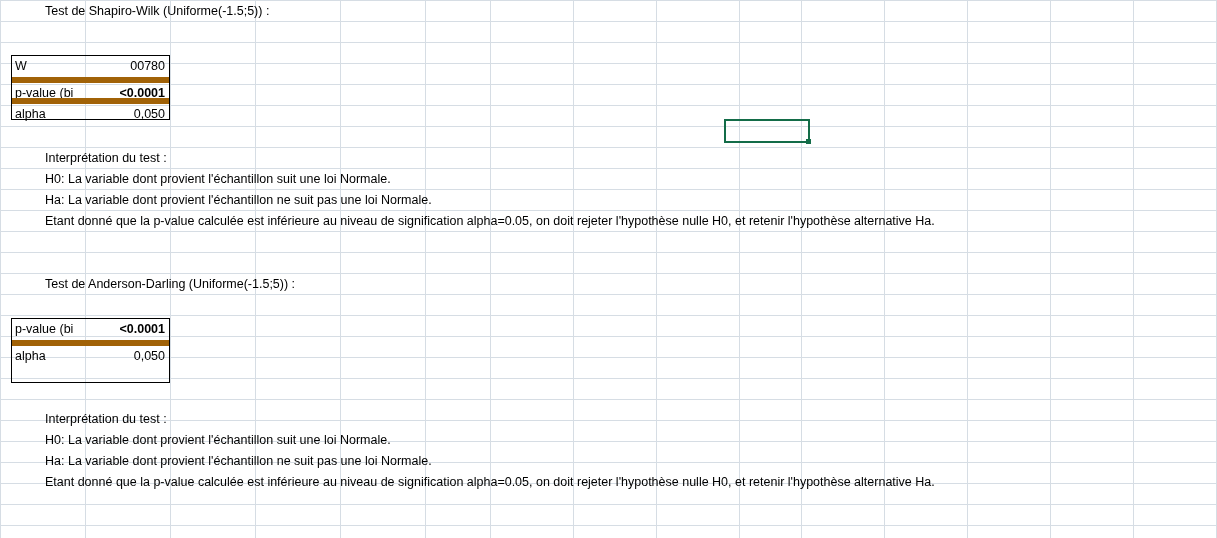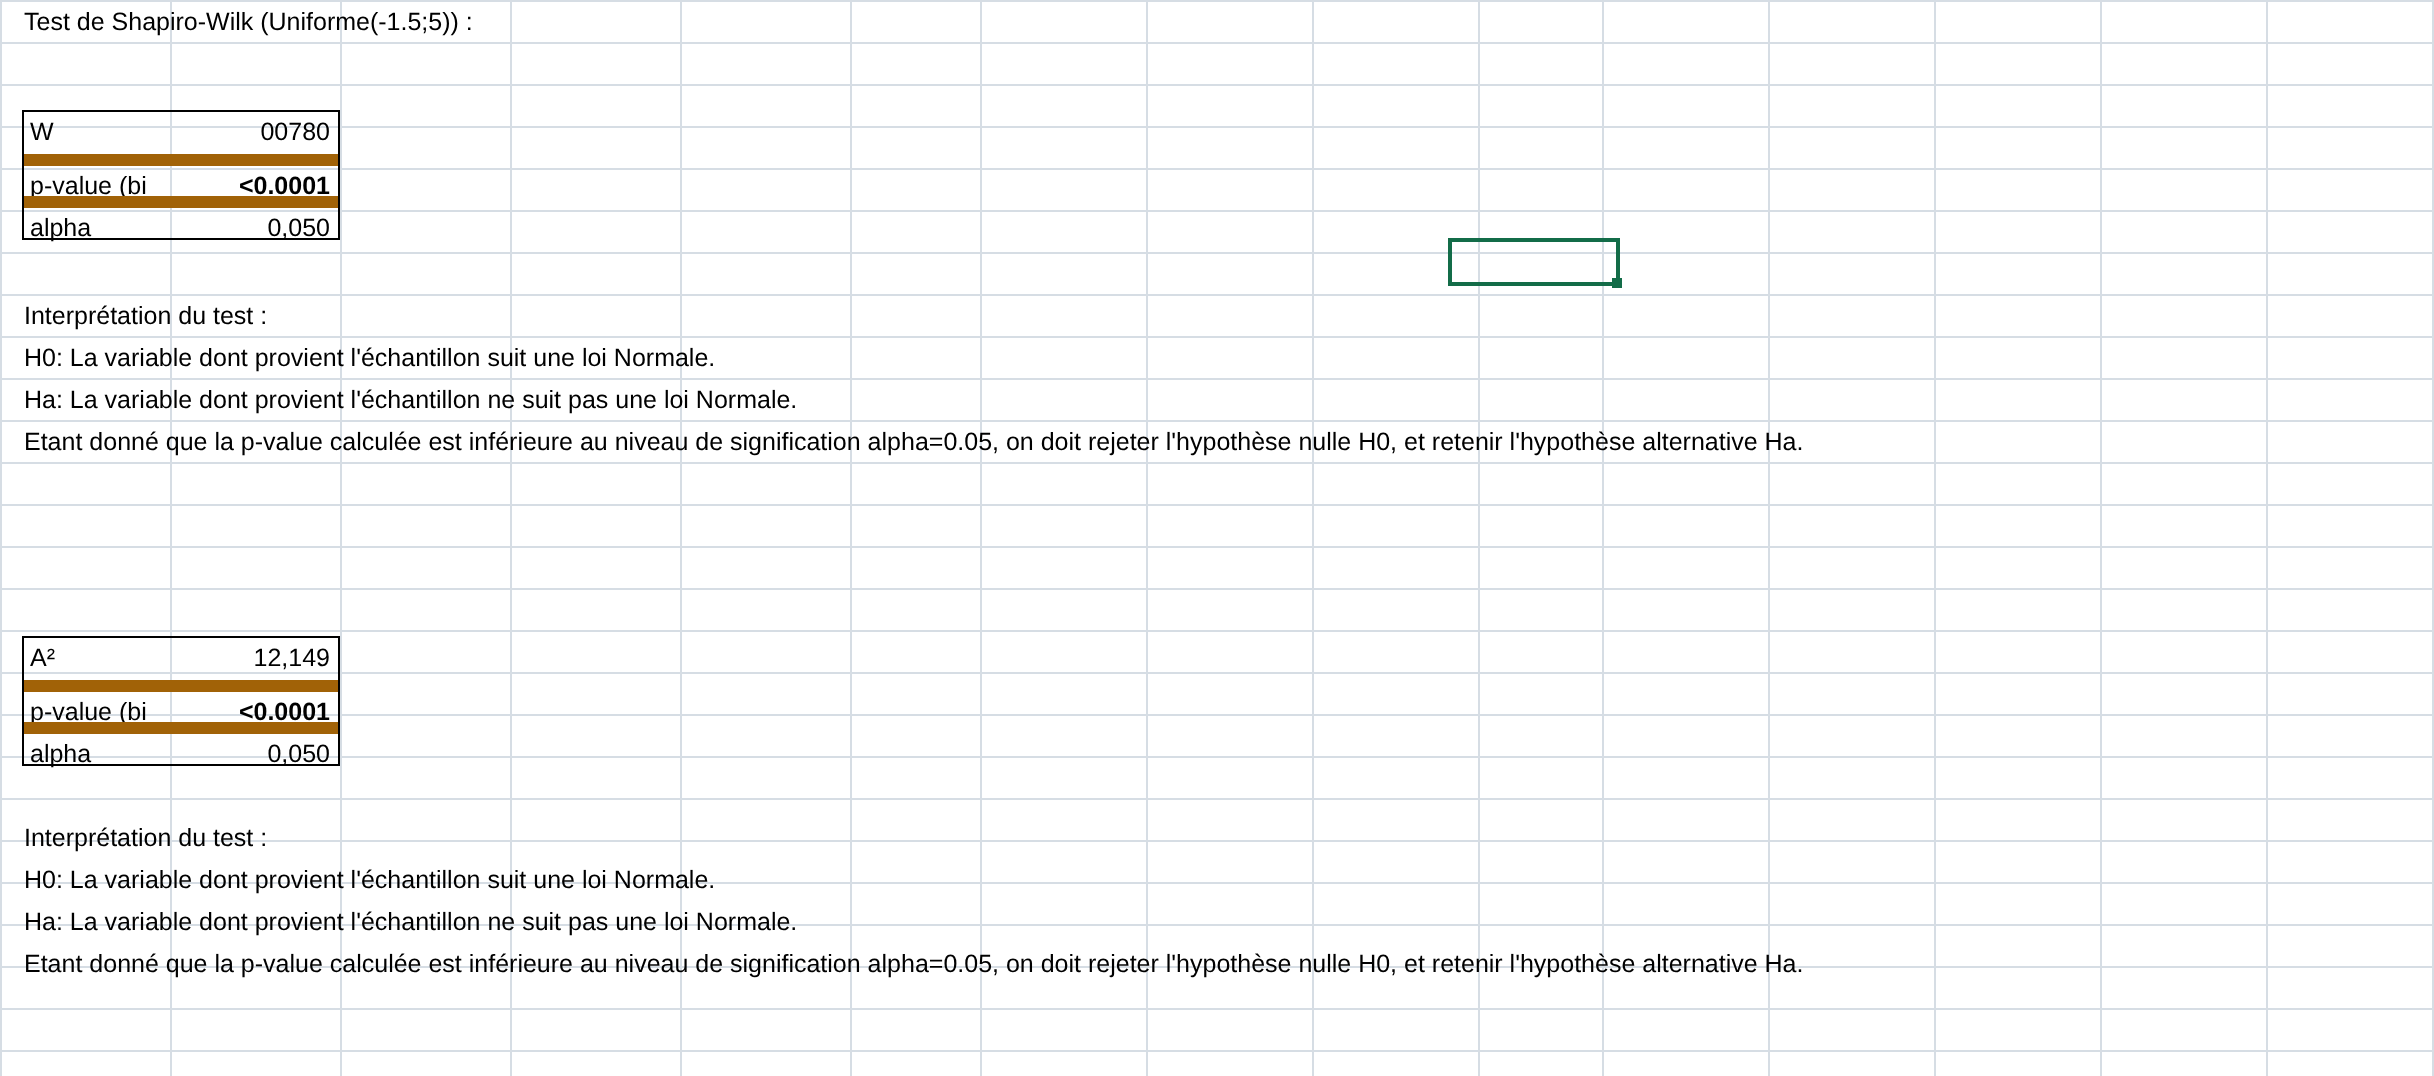--- a/index.html
+++ b/index.html
@@ -38,20 +38,21 @@
     right: 0;
     height: 1px;
     background: #d6dde4;
   }
   
   .cell {
     position: absolute;
     white-space: nowrap;
     line-height: 14px;
     font-size: 12.5px;
+    margin-left: 33px;
   }
   .cell.label {
     left: 12px;
   }
   
   .minitable {
     position: absolute;
     border: 1px solid #000000;
     box-sizing: border-box;
     background: transparent;
@@ -166,26 +167,23 @@
 
   <div class="cell label" style="top:151px">Interprétation du test :</div>
   <div class="cell label" style="top:172px">H0: La variable dont provient l'échantillon suit une loi Normale.</div>
   <div class="cell label" style="top:193px">Ha: La variable dont provient l'échantillon ne suit pas une loi Normale.</div>
   <div class="cell label" style="top:214px">Etant donné que la p-value calculée est inférieure au niveau de signification alpha=0.05, on doit rejeter l'hypothèse nulle H0, et retenir l'hypothèse alternative Ha.</div>
 
   <div class="selected-cell" style="left:724px; top:119px; width:86px; height:24px;">
     <div class="handle"></div>
   </div>
 
+  <div class="cell label" style="top:277px">Test de Anderson-Darling (Uniforme(-1.5;5)) :</div>
 
   <div class="minitable" style="left:11px; top:318px; width:159px; height:65px;">
-    <div class="row">
-      <span class="rowlabel">A²</span>
-      <span class="rowvalue">12,149</span>
-    </div>
     <div class="row">
       <span class="rowlabel">p-value (bi</span>
       <span class="rowvalue bold">&lt;0.0001</span>
     </div>
     <div class="row">
       <span class="rowlabel">alpha</span>
       <span class="rowvalue">0,050</span>
     </div>
   </div>
 

